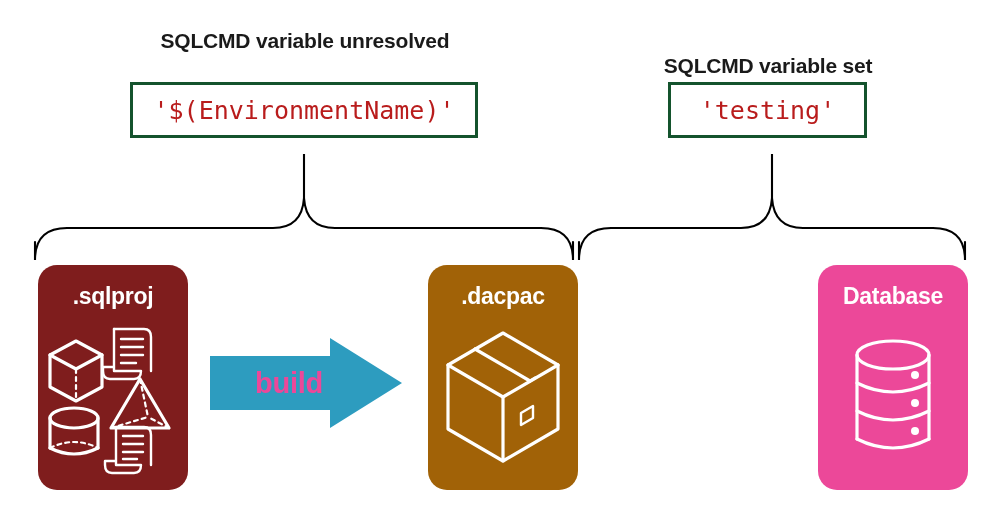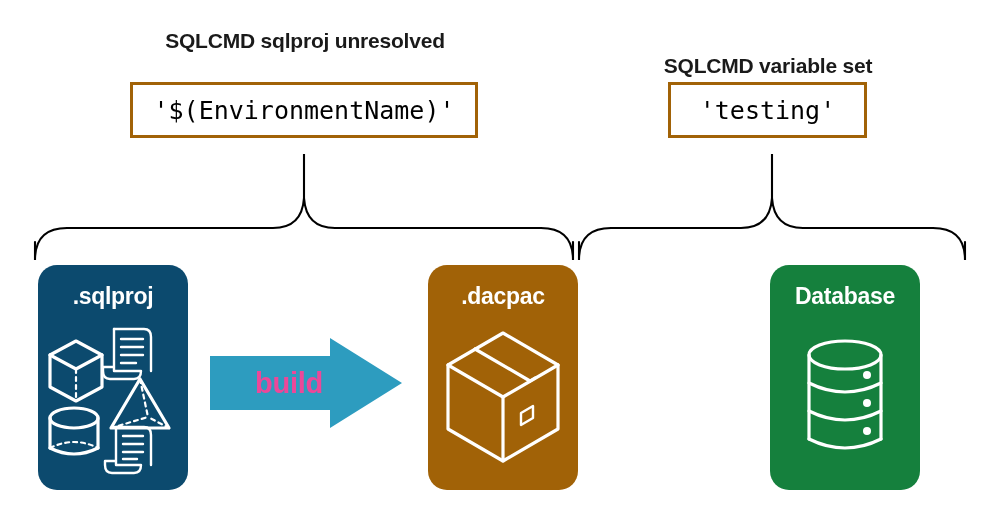--- a/index.html
+++ b/index.html
@@ -31,28 +31,28 @@
     white-space: nowrap;
     letter-spacing: -0.2px;
   }
   #heading-left  { left: 105px; top: 29px; width: 400px; }
   #heading-right { left: 598px; top: 29px; width: 340px; margin-top: 25px; }
 
   
   .value-box {
     position: absolute;
     box-sizing: border-box;
-    border: 3px solid #a16207;
+    border: 3px solid #14532d;
     background: #ffffff;
     display: flex;
     align-items: center;
     justify-content: center;
     font-family: "DejaVu Sans Mono", monospace;
     font-size: 25px;
-    color: #000000;
+    color: #b91c1c;
     letter-spacing: 0px;
   }
   #value-box-left  { left: 130px; top: 82px; width: 348px; height: 56px; }
   #value-box-right { left: 668px; top: 82px; width: 199px; height: 56px; }
 
   
   .brace-svg {
     position: absolute;
     top: 152px;
     overflow: visible;
@@ -67,23 +67,23 @@
   }
 
   
   .card {
     position: absolute;
     top: 265px;
     width: 150px;
     height: 225px;
     border-radius: 19px;
   }
-  #card-sqlproj  { left: 38px;  background: #0c4a6e; }
+  #card-sqlproj  { left: 38px;  background: #7f1d1d; }
   #card-dacpac   { left: 428px; background: #a16207; }
-  #card-database { left: 770px; background: #15803d; }
+  #card-database { left: 818px; background: #ec4899; }
 
   .card-title {
     position: absolute;
     top: 18px;
     left: 0;
     width: 100%;
     text-align: center;
     font-family: "Liberation Sans", sans-serif;
     font-weight: bold;
     font-size: 23px;
@@ -147,21 +147,21 @@
     letter-spacing: -0.3px;
     padding-left: 8px;
     box-sizing: border-box;
   }
 </style>
 </head>
 <body>
 
 <div id="stage">
 
-  <div class="heading" id="heading-left">SQLCMD sqlproj unresolved</div>
+  <div class="heading" id="heading-left">SQLCMD variable unresolved</div>
 
   <div class="heading" id="heading-right">SQLCMD variable set</div>
 
   <div class="value-box" id="value-box-left">'$(EnvironmentName)'</div>
 
   <div class="value-box" id="value-box-right">'testing'</div>
 
   <svg class="brace-svg" id="brace-left-svg" viewBox="0 0 548 92">
     <path class="brace-path" d="M 5,90
          L 5,108

